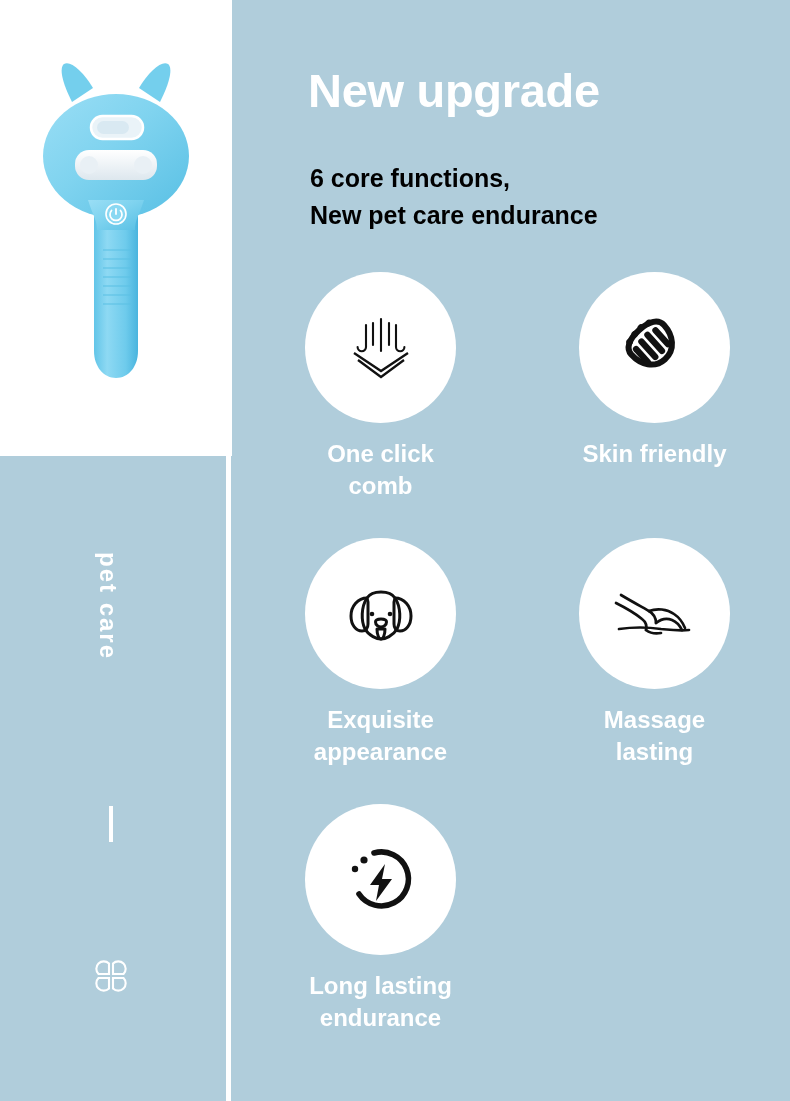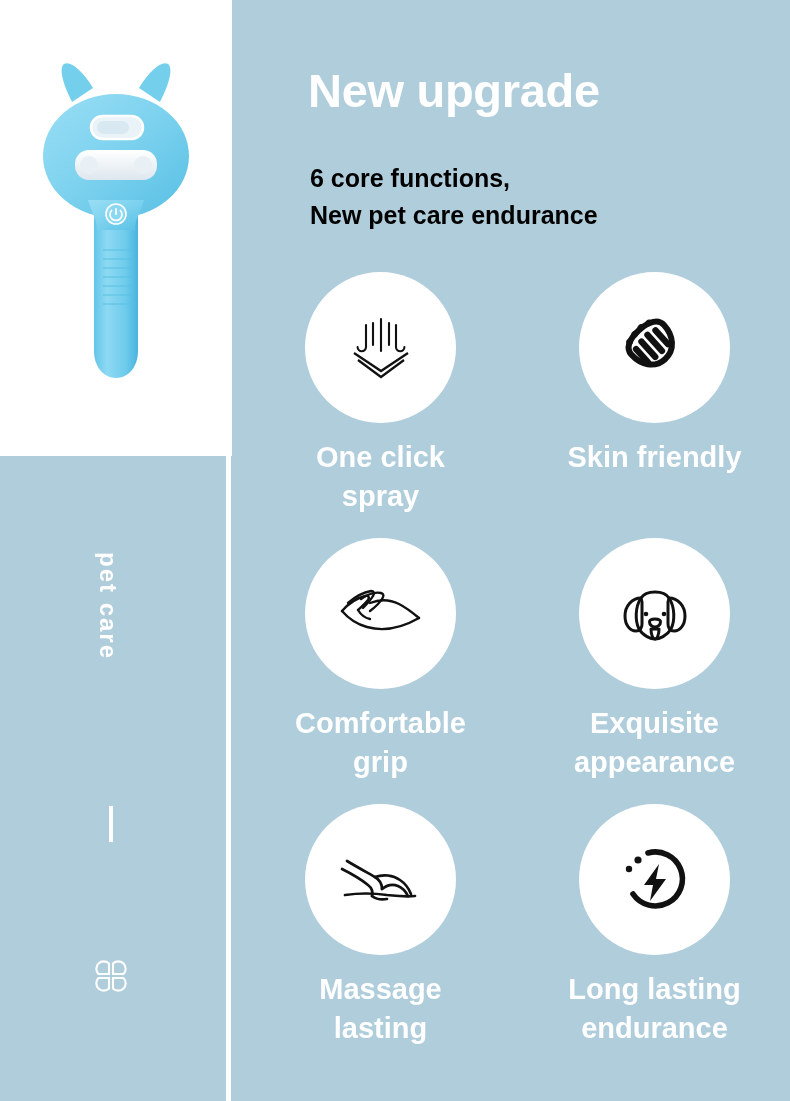--- a/index.html
+++ b/index.html
@@ -121,21 +121,21 @@
     border-radius: 50%;
     background: #ffffff;
     display: flex;
     align-items: center;
     justify-content: center;
     flex: none;
   }
   .feature-badge svg { display: block; }
   .feature-label {
     margin-top: 15px;
-    font-size: 29px;
+    font-size: 24px;
     font-weight: 600;
     color: #ffffff;
     text-align: center;
     line-height: 1.33;
   }
   .feature-label span { display: block; white-space: nowrap; }
 
   
   .feature-grid > .feature-cell:nth-child(odd)  { transform: translateX(9px); }
   .feature-grid > .feature-cell:nth-child(even) { transform: translateX(4px); }
@@ -241,21 +241,21 @@
               <path d="M52 14 V36 a4.2 4.2 0 0 0 8.4 0"></path>
             </g>
             <g fill="none" stroke="#111111" stroke-width="2.3" stroke-linejoin="miter">
               <path d="M10 42 L37 60 L64 42"></path>
               <path d="M14 49 L37 66 L60 49"></path>
             </g>
           </svg>
         </div>
         <div class="feature-label">
           <span>One click</span>
-          <span>spray</span>
+          <span>comb</span>
         </div>
       </div>
 
       <div class="feature-cell">
         <div class="feature-badge">
           <svg width="74" height="74" viewBox="0 0 74 74">
             <g transform="rotate(-42 37 37)">
               <path d="M15 26 C15 18 23 13 37 13 C51 13 59 18 59 26 C59 40 51 52 37 52 C23 52 15 40 15 26 Z" fill="none" stroke="#111111" stroke-width="6"></path>
               <g fill="#111111">
                 <rect x="19" y="22" width="6.4" height="24" rx="3.2"></rect>
@@ -270,38 +270,20 @@
                 <circle cx="49.2" cy="14.2" r="3.3"></circle>
               </g>
             </g>
           </svg>
         </div>
         <div class="feature-label">
           <span>Skin friendly</span>
         </div>
       </div>
 
-      <div class="feature-cell">
-        <div class="feature-badge">
-          <svg width="92" height="74" viewBox="0 0 92 74">
-            <g fill="none" stroke="#111111" stroke-width="2.4" stroke-linecap="round" stroke-linejoin="round">
-              <path d="M7 34 C14 26 22 21 30 19 C33 18 35 20 33 23 C30 27 26 30 23 33"></path>
-              <path d="M13 26 C21 19 30 15 36 14 C39 14 40 16 38 19 C35 24 31 28 28 31"></path>
-              <path d="M26 22 C33 17 41 15 46 16 C49 17 49 19 47 22 C44 27 39 31 35 34"></path>
-              <path d="M35 26 C45 22 56 23 64 27 C72 31 78 36 84 41"></path>
-              <path d="M7 34 C13 41 21 47 32 50 C46 54 63 53 84 41"></path>
-              <path d="M23 33 C26 38 30 41 35 42"></path>
-            </g>
-          </svg>
-        </div>
-        <div class="feature-label">
-          <span>Comfortable</span>
-          <span>grip</span>
-        </div>
-      </div>
 
       <div class="feature-cell">
         <div class="feature-badge">
           <svg width="80" height="74" viewBox="0 0 80 74">
             <g fill="none" stroke="#111111" stroke-width="3" stroke-linecap="round" stroke-linejoin="round">
 
               <path d="M24 52 C20 44 20 30 26 21 C31 13 49 13 54 21 C60 30 60 44 56 52 C52 59 44 62 40 62 C36 62 28 59 24 52 Z"></path>
 
               <path d="M26 21 C17 21 10 29 10 39 C10 48 15 54 21 54 C25 54 27 51 27 47 L27 25 Z"></path>
               <path d="M54 21 C63 21 70 29 70 39 C70 48 65 54 59 54 C55 54 53 51 53 47 L53 25 Z"></path>

